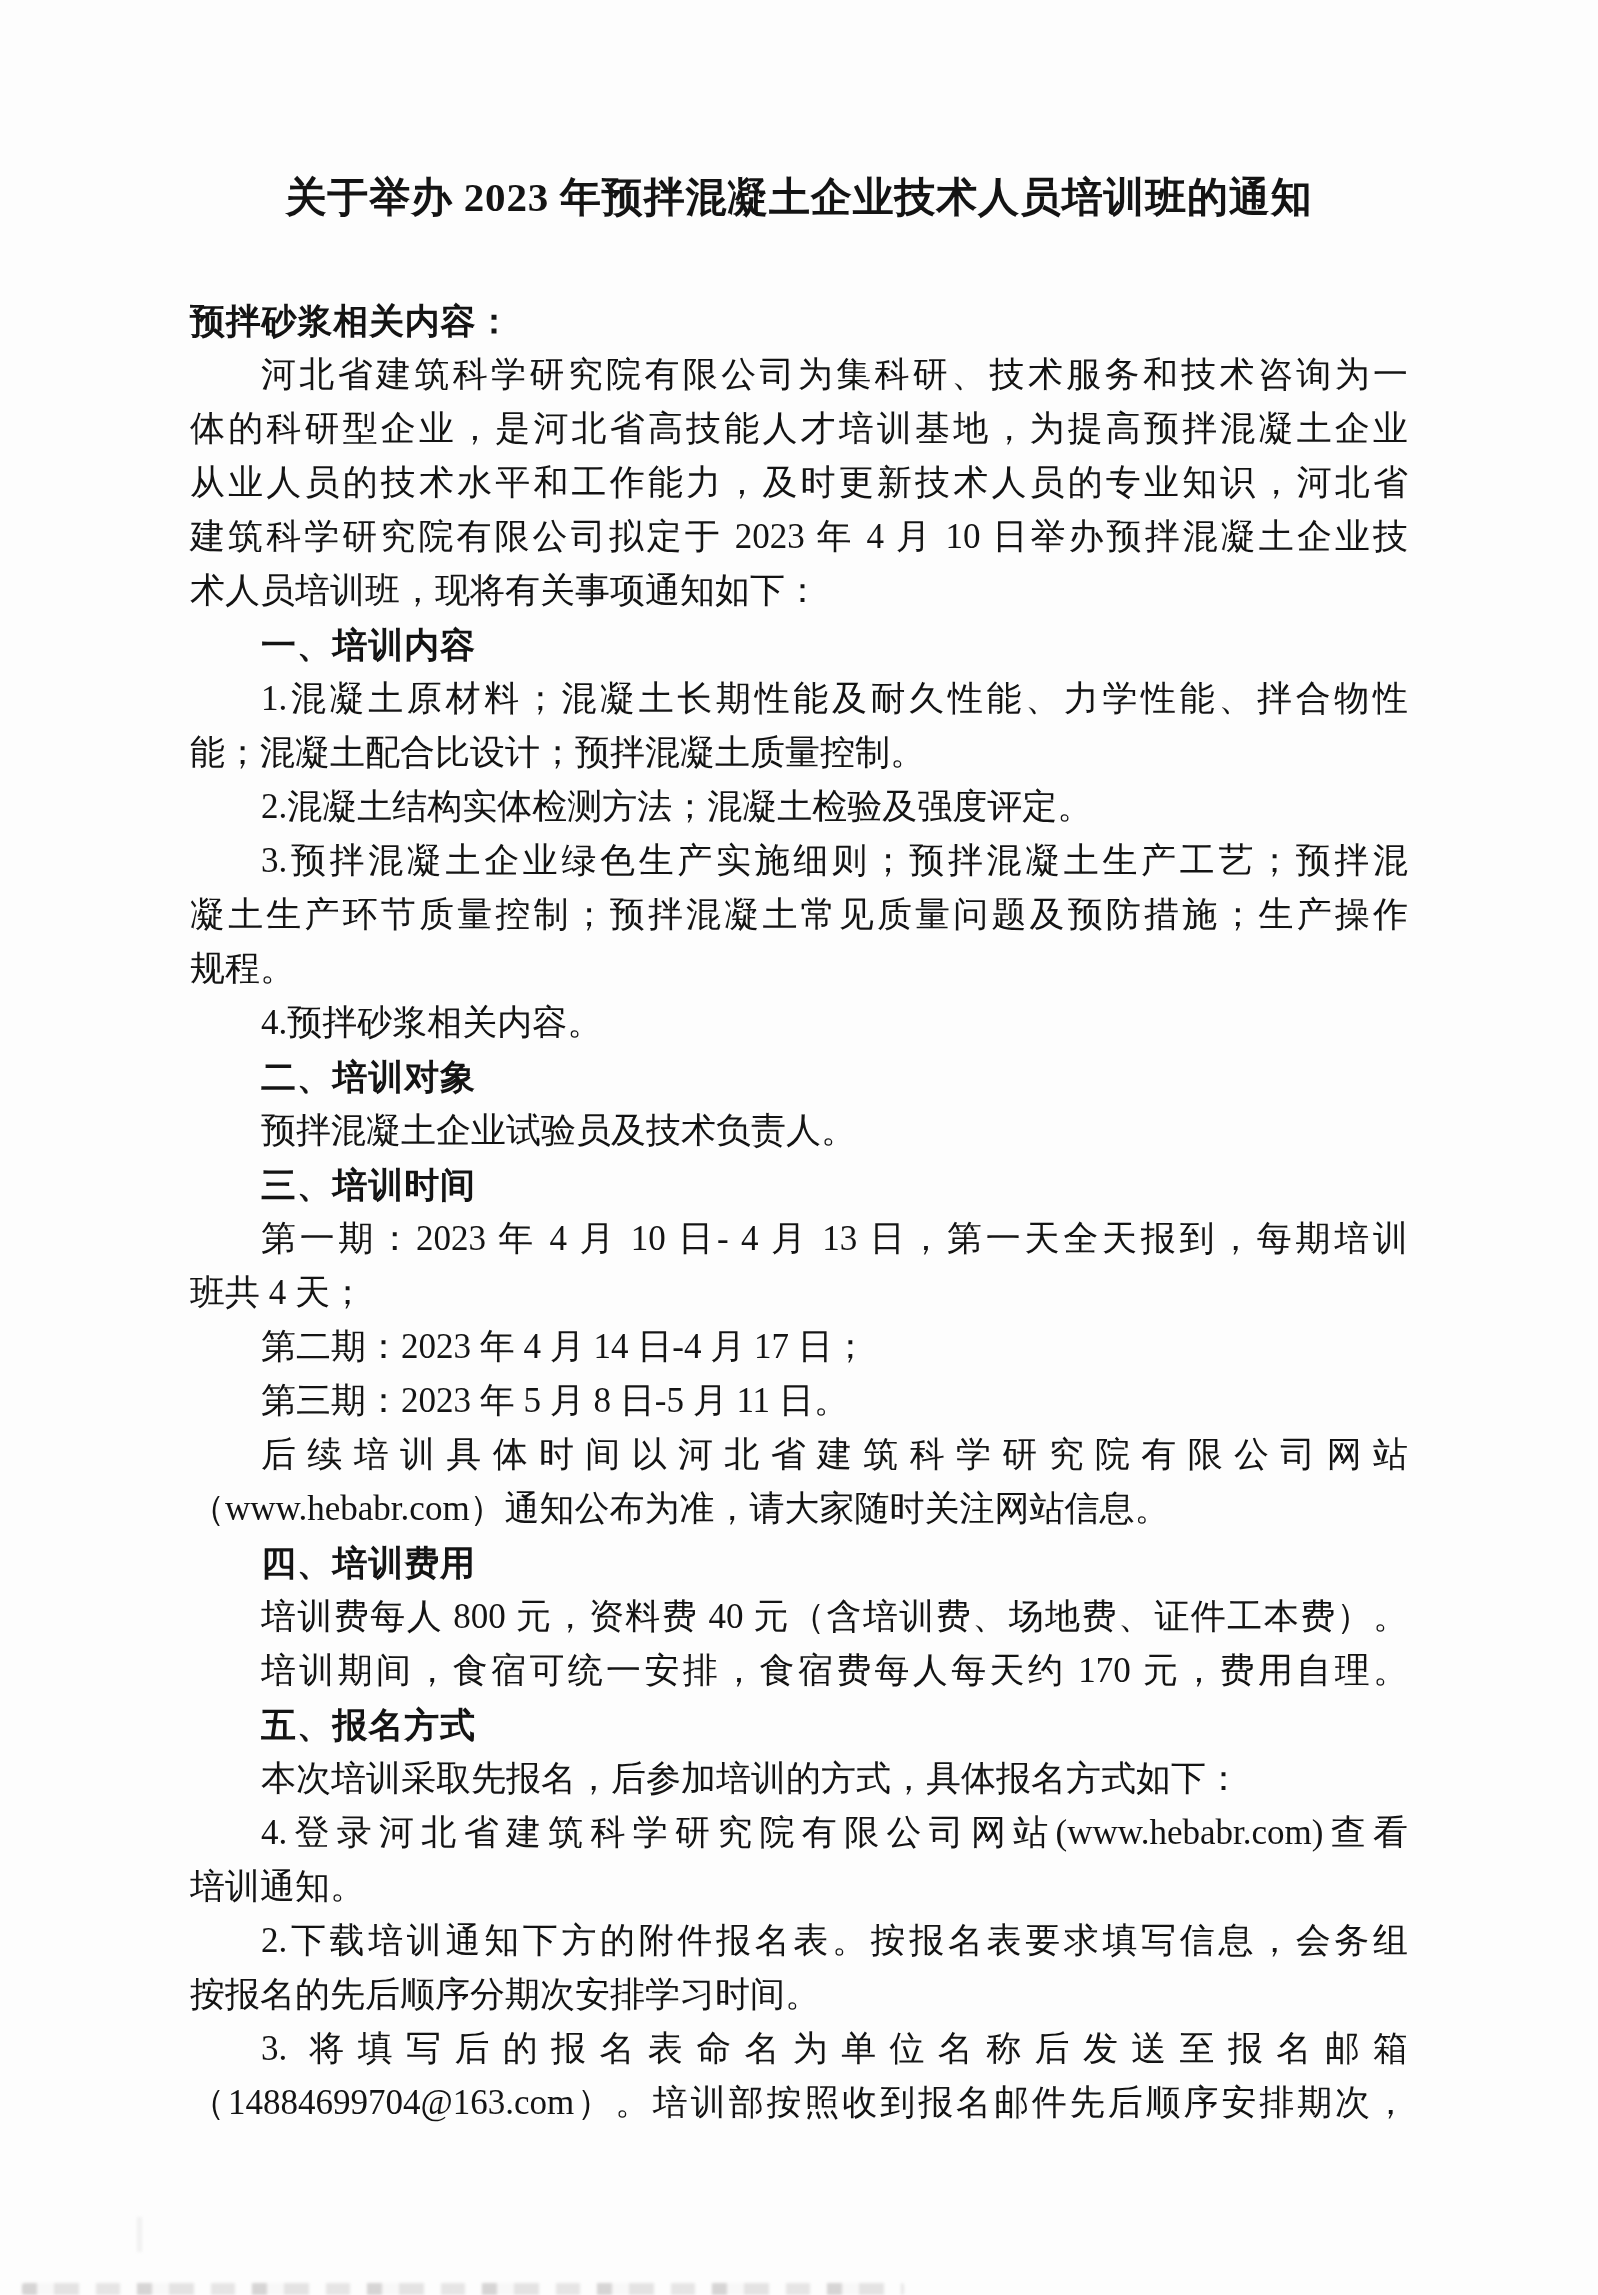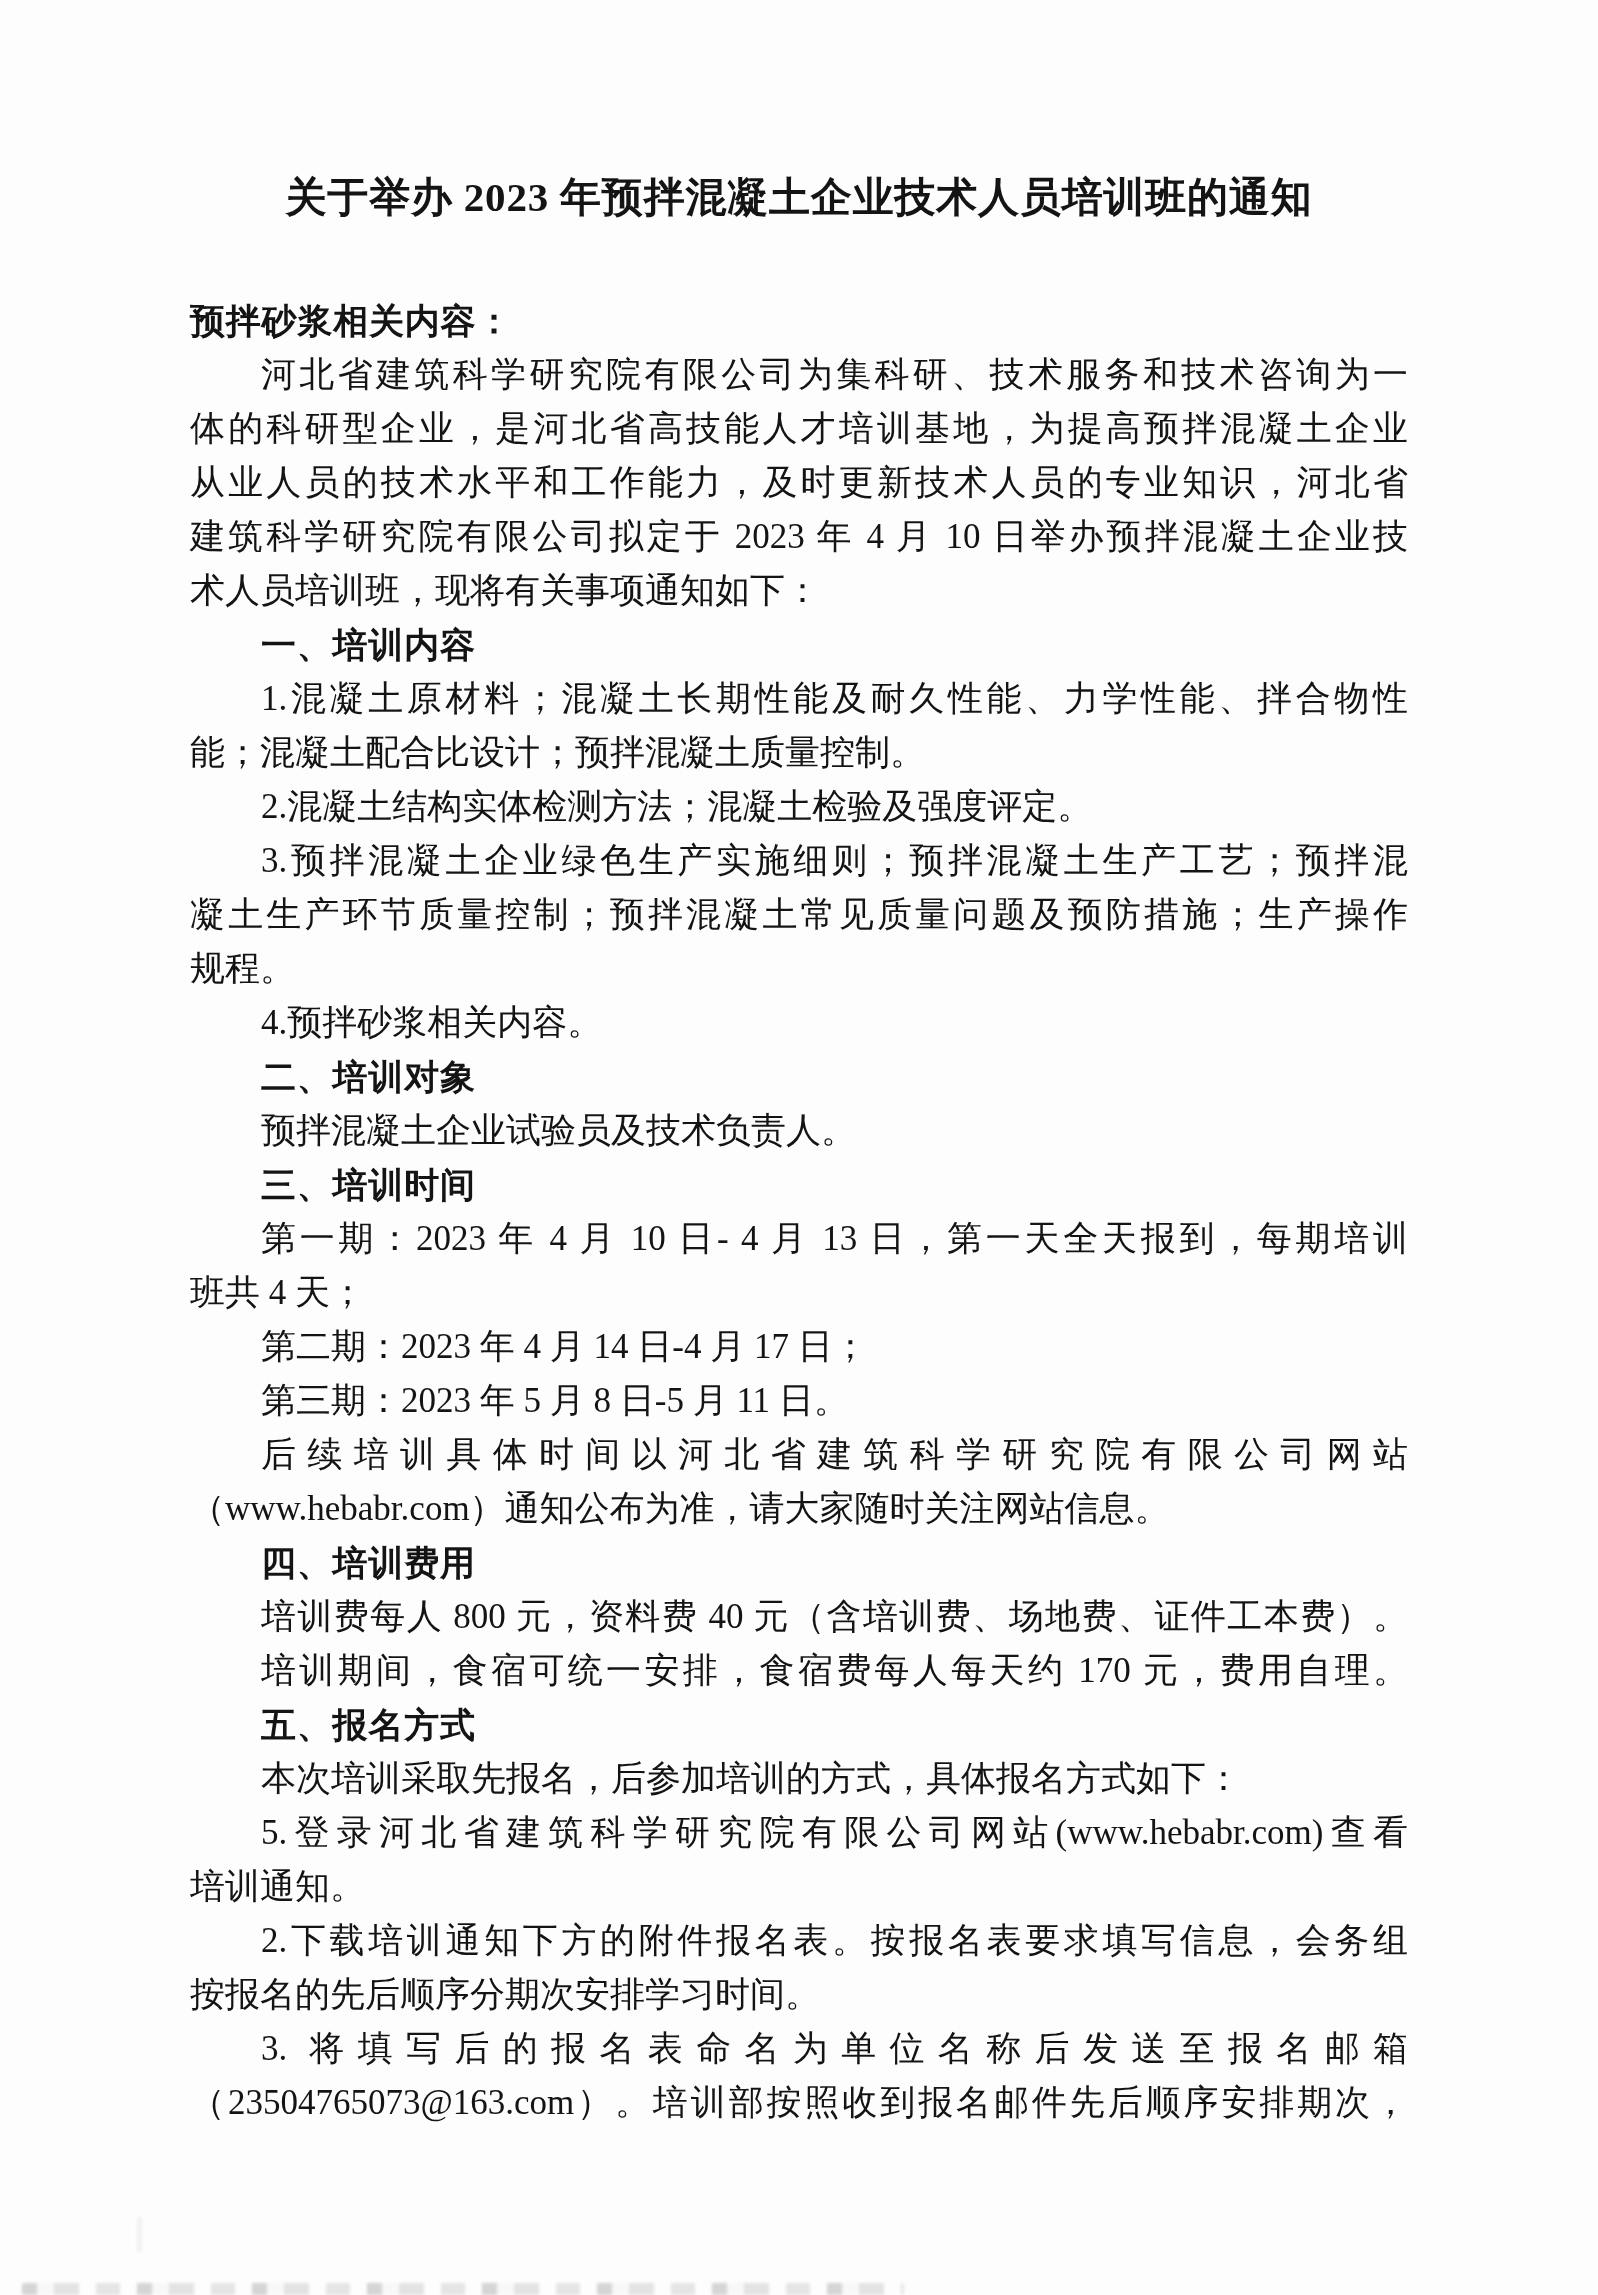--- a/index.html
+++ b/index.html
@@ -93,24 +93,24 @@
       <div class="line">班共 4 天；</div>
       <div class="line indent">第二期：2023 年 4 月 14 日-4 月 17 日；</div>
       <div class="line indent">第三期：2023 年 5 月 8 日-5 月 11 日。</div>
       <div class="line indent fill">后续培训具体时间以河北省建筑科学研究院有限公司网站</div>
       <div class="line">（www.hebabr.com）通知公布为准，请大家随时关注网站信息。</div>
       <div class="line indent bold">四、培训费用</div>
       <div class="line indent fill">培训费每人 800 元，资料费 40 元（含培训费、场地费、证件工本费）。</div>
       <div class="line indent fill">培训期间，食宿可统一安排，食宿费每人每天约 170 元，费用自理。</div>
       <div class="line indent bold">五、报名方式</div>
       <div class="line indent">本次培训采取先报名，后参加培训的方式，具体报名方式如下：</div>
-      <div class="line indent fill">5.登录河北省建筑科学研究院有限公司网站(www.hebabr.com)查看</div>
+      <div class="line indent fill">4.登录河北省建筑科学研究院有限公司网站(www.hebabr.com)查看</div>
       <div class="line">培训通知。</div>
       <div class="line indent fill">2.下载培训通知下方的附件报名表。按报名表要求填写信息，会务组</div>
       <div class="line">按报名的先后顺序分期次安排学习时间。</div>
       <div class="line indent fill">3. 将填写后的报名表命名为单位名称后发送至报名邮箱</div>
-      <div class="line fill">（23504765073@163.com）。培训部按照收到报名邮件先后顺序安排期次，</div>
+      <div class="line fill">（14884699704@163.com）。培训部按照收到报名邮件先后顺序安排期次，</div>
     </div>
 </div>
 
 <div class="scan-speck"></div>
 <div class="scan-artifact"></div>
 
 
 </body></html>

